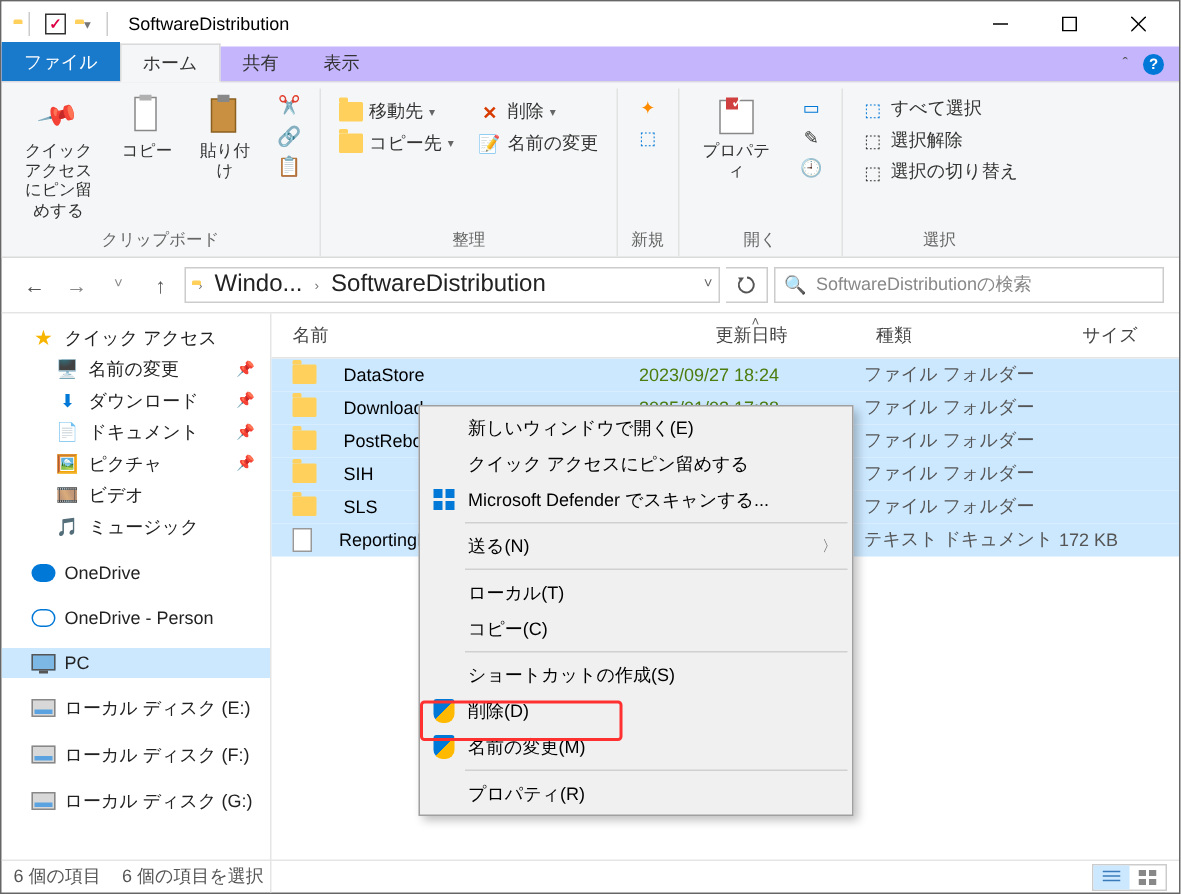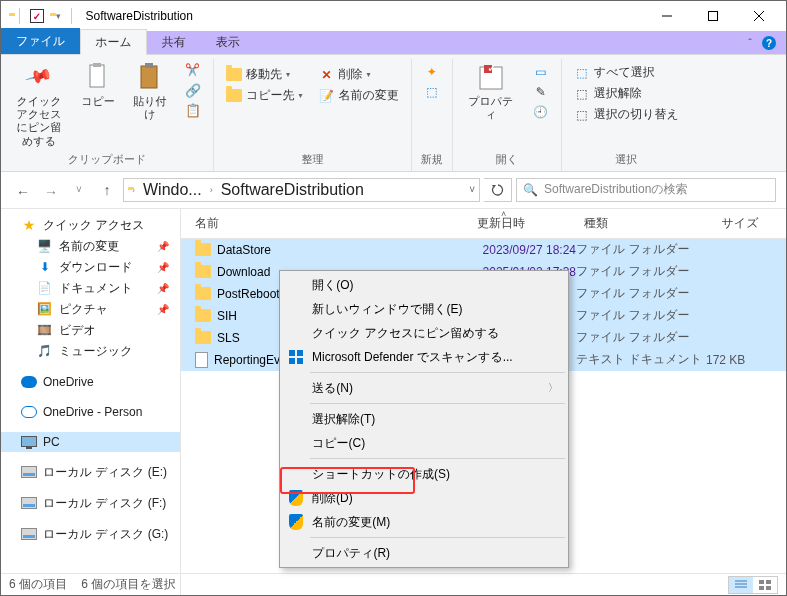--- a/index.html
+++ b/index.html
@@ -57,22 +57,22 @@
 .columns { display: flex; border-bottom: 1px solid #e5e5e5; padding: 4px 0; }
 .col { font-size: 12px; color: #444; padding: 2px 8px; }
 .col-name { width: 245px; padding-left: 14px; }
 .col-date { width: 150px; text-align: center; }
 .col-type { width: 130px; }
 .col-size { flex: 1; text-align: center; padding-right: 20px; }
 
 .filelist { flex: 1; }
 .row { display: flex; align-items: center; height: 22px; font-size: 12px; }
 .row.selected { background: #cce8ff; }
-.row .c-name { width: 245px; display: flex; align-items: center; gap: 6px; padding-left: 14px; text-align: right; }
-.row .c-date { width: 150px; color: #4c1d95; text-align: right; }
+.row .c-name { width: 245px; display: flex; align-items: center; gap: 18px; padding-left: 14px; text-align: right; }
+.row .c-date { width: 150px; color: #4d7c0f; }
 .row .c-type { width: 130px; color: #555; }
 .row .c-size { flex: 1; padding-right: 20px; color: #555; }
 .folder-ic { width: 16px; height: 13px; background: #ffd15c; border-radius: 1px; position: relative; }
 .folder-ic::before { content: ""; position: absolute; top: -3px; left: 0; width: 6px; height: 3px; background: #ffd15c; border-radius: 1px 1px 0 0; }
 .file-ic { width: 13px; height: 16px; background: #fff; border: 1px solid #999; position: relative; }
 
 
 .context-menu { position: absolute; left: 278px; top: 269px; width: 290px; background: #f0f0f0; border: 1px solid #a0a0a0; box-shadow: 3px 3px 6px rgba(0,0,0,0.25); padding: 2px; z-index: 100; }
 .cm-item { display: flex; align-items: center; height: 24px; padding: 0 24px 0 30px; font-size: 12px; color: #000; position: relative; }
 .cm-item .cm-icon { position: absolute; left: 4px; width: 20px; height: 20px; display: flex; align-items: center; justify-content: center; }
@@ -451,23 +451,20 @@
         <div class="c-date"></div>
           <div class="c-type">テキスト ドキュメント</div>
           <div class="c-size">172 KB</div>
       </div>
     </div>
   </div>
 </div>
 
 <div class="context-menu">
   <div class="cm-item">
-      <span>開く(O)</span>
-    </div>
-  <div class="cm-item">
       <span>新しいウィンドウで開く(E)</span>
     </div>
   <div class="cm-item">
       <span>クイック アクセスにピン留めする</span>
     </div>
   <div class="cm-item">
       <span class="cm-icon">
         <svg width="16" height="16">
           <rect x="1" y="1" width="6" height="6" fill="#0078d7"></rect>
           <rect x="9" y="1" width="6" height="6" fill="#0078d7"></rect>
@@ -477,21 +474,21 @@
       </span>
       <span>Microsoft Defender でスキャンする...</span>
     </div>
   <div class="cm-sep"></div>
   <div class="cm-item">
       <span>送る(N)</span>
       <span class="cm-arrow">〉</span>
     </div>
   <div class="cm-sep"></div>
   <div class="cm-item">
-      <span>選択解除(T)</span>
+      <span>ローカル(T)</span>
     </div>
   <div class="cm-item">
       <span>コピー(C)</span>
     </div>
   <div class="cm-sep"></div>
   <div class="cm-item">
       <span>ショートカットの作成(S)</span>
     </div>
   <div class="cm-item">
       <span class="cm-icon">

